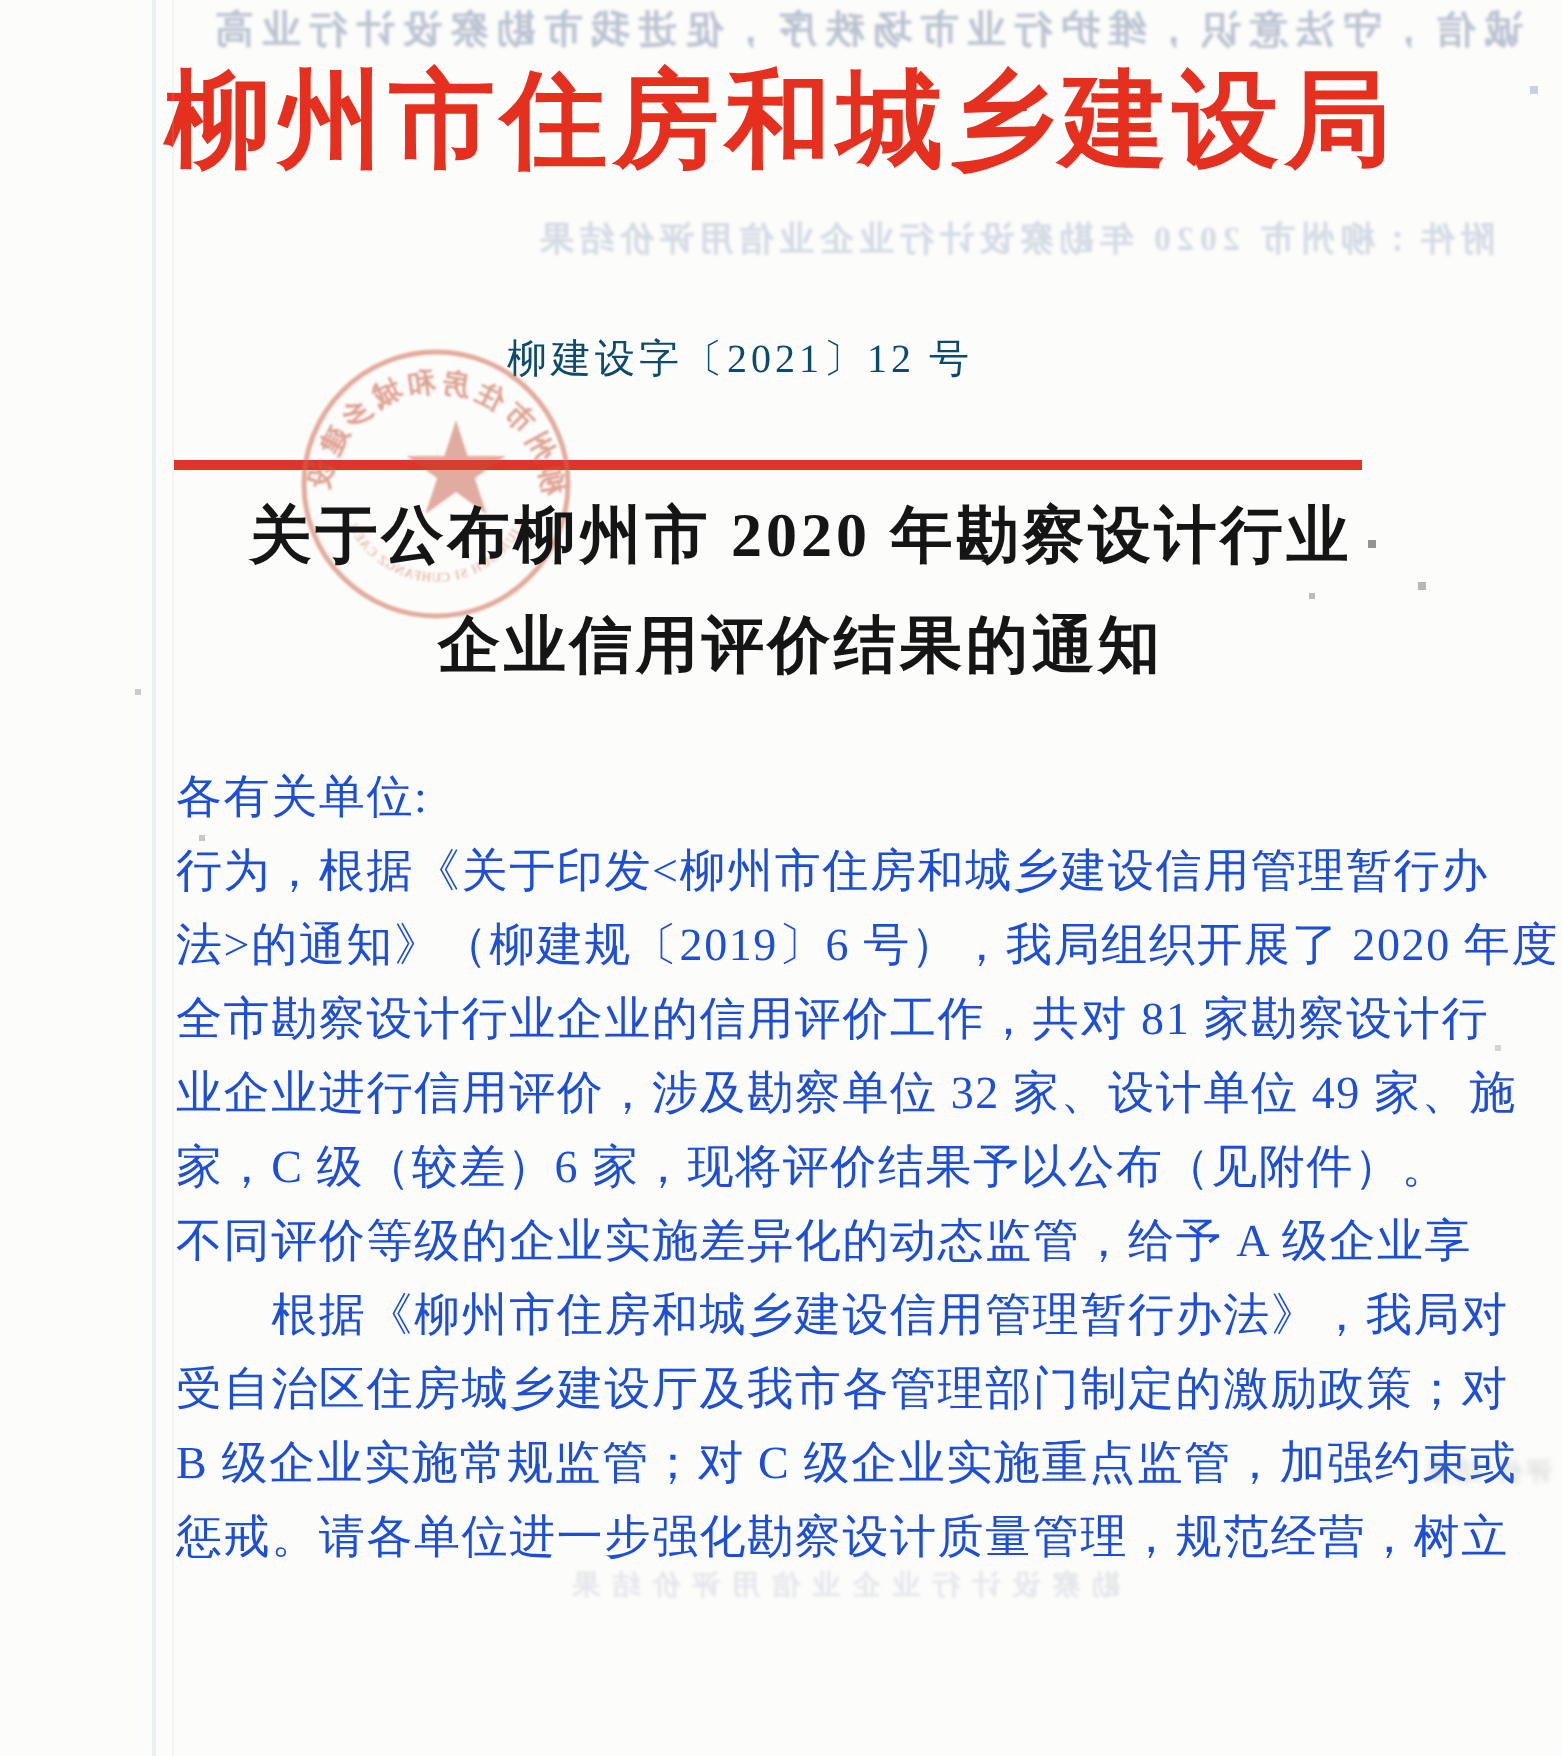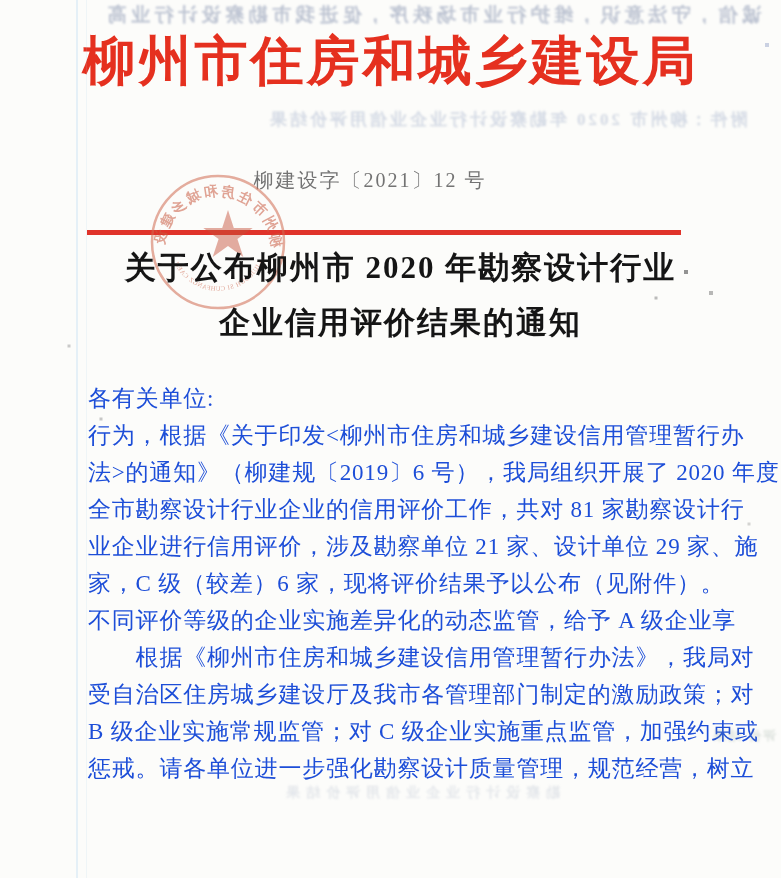--- a/index.html
+++ b/index.html
@@ -62,21 +62,21 @@
     white-space: nowrap;
   }
 
   .docnum {
     position: absolute;
     top: 167px; left: 0; width: 740px;
     text-align: center;
     font-size: 20px;
     letter-spacing: 2px;
     line-height: 27px;
-    color: #737373;
+    color: #0c4a6e;
   }
 
   .rule {
     position: absolute;
     top: 230px; left: 87px;
     width: 594px; height: 5px;
     background: #e0332a;
   }
 
   .seal {
@@ -165,21 +165,21 @@
   <div class="title">
     <div>关于公布柳州市 2020 年勘察设计行业</div>
     <div>企业信用评价结果的通知</div>
   </div>
 
   <div class="bodytext">
     <div class="bline">各有关单位:</div>
     <div class="bline">行为，根据《关于印发&lt;柳州市住房和城乡建设信用管理暂行办</div>
     <div class="bline">法&gt;的通知》（柳建规〔2019〕6 号），我局组织开展了 2020 年度</div>
     <div class="bline">全市勘察设计行业企业的信用评价工作，共对 81 家勘察设计行</div>
-    <div class="bline">业企业进行信用评价，涉及勘察单位 21 家、设计单位 29 家、施</div>
+    <div class="bline">业企业进行信用评价，涉及勘察单位 32 家、设计单位 49 家、施</div>
     <div class="bline">家，C 级（较差）6 家，现将评价结果予以公布（见附件）。</div>
     <div class="bline">不同评价等级的企业实施差异化的动态监管，给予 A 级企业享</div>
     <div class="bline">　　根据《柳州市住房和城乡建设信用管理暂行办法》，我局对</div>
     <div class="bline">受自治区住房城乡建设厅及我市各管理部门制定的激励政策；对</div>
     <div class="bline">B 级企业实施常规监管；对 C 级企业实施重点监管，加强约束或</div>
     <div class="bline">惩戒。请各单位进一步强化勘察设计质量管理，规范经营，树立</div>
   </div>
 
   <div class="bleed bleed-mid">勘察设计行业企业信用评价结果</div>
   <div class="bleed bleed-right">评价 结果</div>

